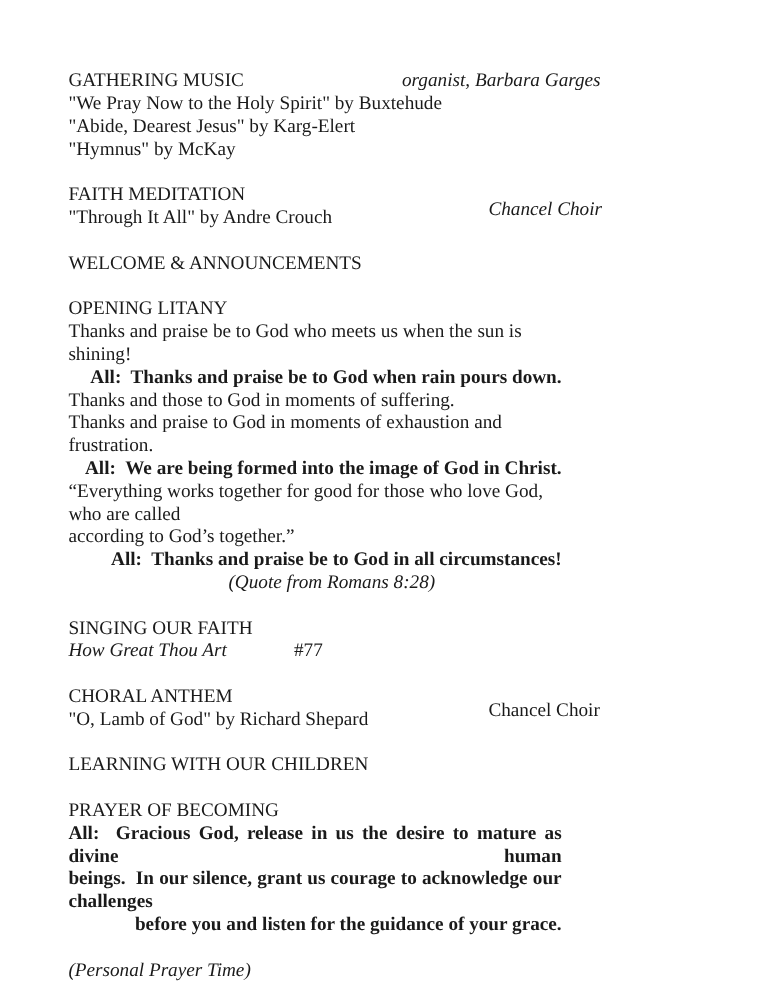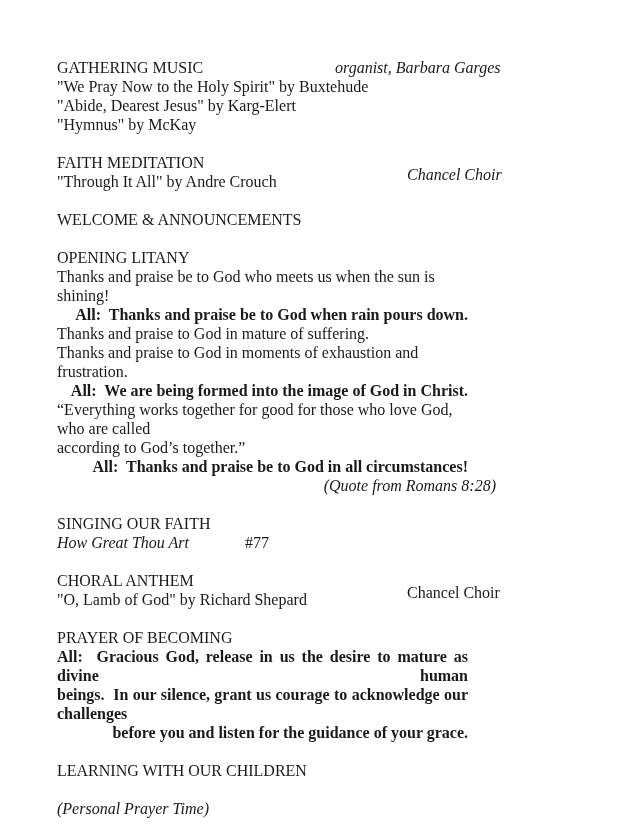--- a/index.html
+++ b/index.html
@@ -22,21 +22,21 @@
   }
   .sec { margin-bottom: 19px; }
   .line { min-height: 19px; }
   .rel { position: relative; }
   .italic { font-style: italic; }
   .bold { font-weight: bold; text-align: right; }
   .credit-organist { position: absolute; left: 278px; top: 0; white-space: nowrap; }
   .credit-choir { position: absolute; left: 326px; top: 12px; white-space: nowrap; margin-left: 24px; }
   .hymn-number { position: absolute; left: 188px; top: 0; font-style: normal; }
   .just { text-align: justify; text-align-last: justify; }
-  .attribution { text-align: right; margin-right: -28px; }
+  .attribution { text-align: center; margin-right: -28px; }
 </style>
 </head>
 <body>
 
 <div class="page">
 
   <section class="sec">
     <div class="line rel">
       <span>GATHERING MUSIC</span>
       <span class="italic credit-organist">organist, Barbara Garges</span>
@@ -55,21 +55,21 @@
   </section>
 
   <section class="sec">
     <div class="line">WELCOME &amp; ANNOUNCEMENTS</div>
   </section>
 
   <section class="sec">
     <div class="line">OPENING LITANY</div>
     <div class="line">Thanks and praise be to God who meets us when the sun is shining!</div>
     <div class="line bold">All:&nbsp; Thanks and praise be to God when rain pours down.</div>
-    <div class="line">Thanks and praise to God in mature of suffering.</div>
+    <div class="line">Thanks and those to God in moments of suffering.</div>
     <div class="line">Thanks and praise to God in moments of exhaustion and frustration.</div>
     <div class="line bold">All:&nbsp; We are being formed into the image of God in Christ.</div>
     <div class="line">“Everything works together for good for those who love God, who are called</div>
     <div class="line">according to God’s together.”</div>
     <div class="line bold">All:&nbsp; Thanks and praise be to God in all circumstances!</div>
     <div class="line italic attribution">(Quote from Romans 8:28)</div>
   </section>
 
   <section class="sec">
     <div class="line">SINGING OUR FAITH</div>
@@ -81,27 +81,27 @@
 
   <section class="sec">
     <div class="line rel">
       <span>CHORAL ANTHEM</span>
       <span class="credit-choir">Chancel Choir</span>
     </div>
     <div class="line">"O, Lamb of God" by Richard Shepard</div>
   </section>
 
   <section class="sec">
+    <div class="line">LEARNING WITH OUR CHILDREN</div>
+  </section>
+
+  <section class="sec">
     <div class="line">PRAYER OF BECOMING</div>
     <div class="line bold just">All:&nbsp; Gracious God, release in us the desire to mature as divine human</div>
     <div class="line bold just">beings.&nbsp; In our silence, grant us courage to acknowledge our challenges</div>
     <div class="line bold">before you and listen for the guidance of your grace.</div>
-  </section>
-
-  <section class="sec">
-    <div class="line">LEARNING WITH OUR CHILDREN</div>
   </section>
 
   <section class="sec">
     <div class="line italic">(Personal Prayer Time)</div>
   </section>
 
 </div>
 
 </body></html>

